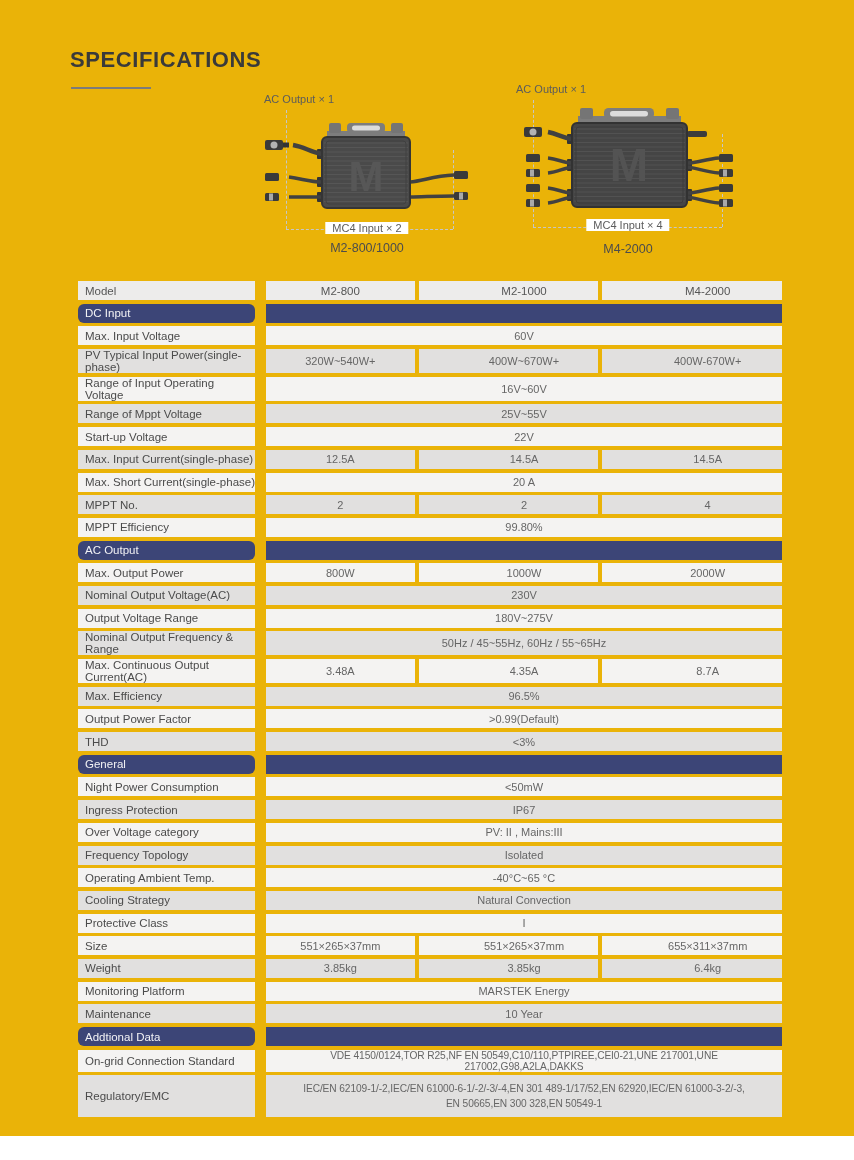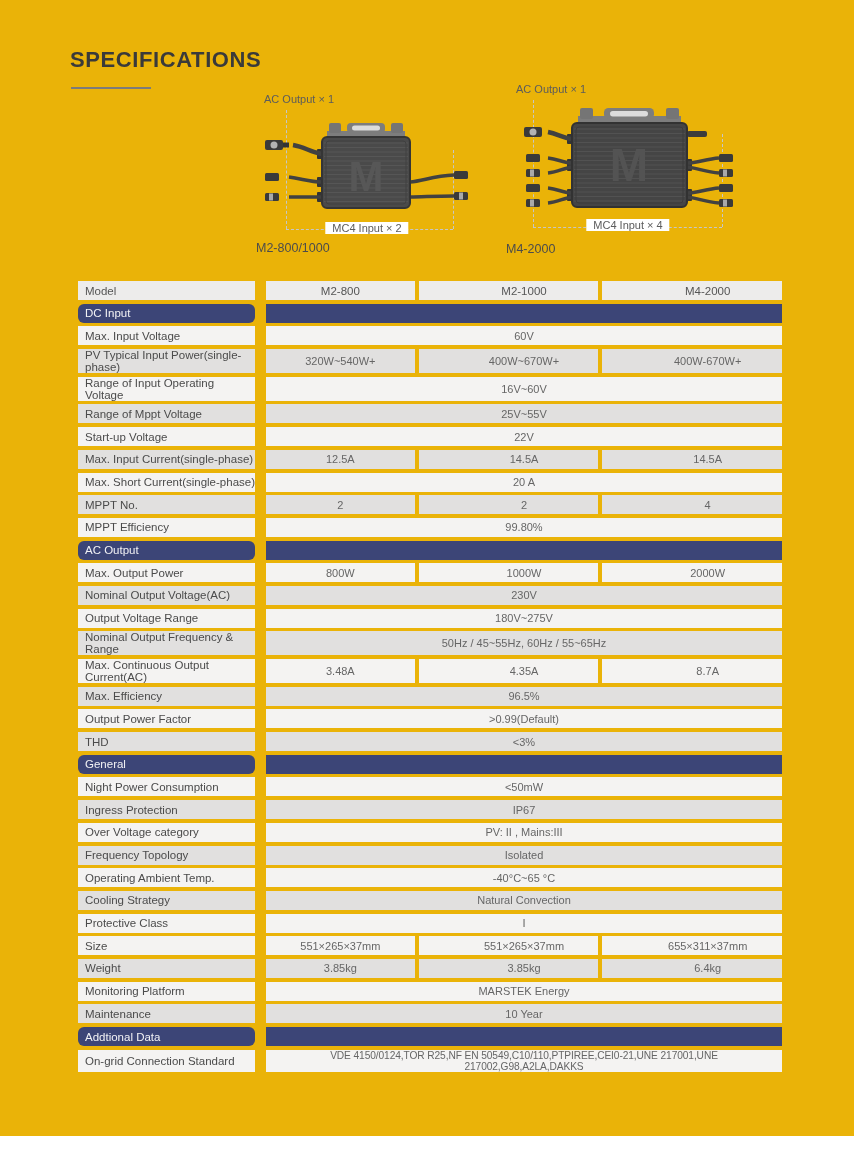--- a/index.html
+++ b/index.html
@@ -15,21 +15,21 @@
          letter-spacing:.6px;color:var(--title-text);}
   .title-underline{position:absolute;left:71px;top:87px;width:80px;height:2px;background:#7b7b7b;}
 
   
   .fig{position:absolute;margin:0;}
   .fig-m2{left:256px;top:88px;width:222px;height:177px;}
   .fig-m4{left:506px;top:76px;width:244px;height:190px;}
   .fig-ac-label{position:absolute;font-size:11px;color:#5c5c5c;white-space:nowrap;}
   .fig-mc4-label{position:absolute;left:50%;transform:translateX(-50%);font-size:11px;color:#5c5c5c;
                  background:#fff;padding:0 7px;white-space:nowrap;z-index:2;}
-  .fig-model{position:absolute;left:0;width:100%;text-align:left;font-size:12.5px;color:#4c4c4c;}
+  .fig-model{position:absolute;left:0;width:100%;text-align:center;font-size:12.5px;color:#4c4c4c;}
   .dash{position:absolute;z-index:0;}
   .dash-v{border-left:1px dashed #c6c6c6;width:0;}
   .dash-h{border-top:1px dashed #c6c6c6;height:0;}
   .device{position:absolute;z-index:1;}
 
   
   .spec-table{position:absolute;left:78px;top:281px;width:704px;}
   .row{display:flex;margin-bottom:3.7px;}
   .cell{min-height:19px;display:flex;align-items:center;}
   .label-cell{flex:0 0 177px;width:177px;margin-right:11px;padding-left:7px;
@@ -334,15 +334,20 @@
         <div class="cell value-cell merged">10 Year</div>
       </div>
       <div class="row row-section">
         <div class="cell label-cell">Addtional Data</div>
         <div class="cell section-rest"></div>
       </div>
       <div class="row row-light">
         <div class="cell label-cell">On-grid Connection Standard</div>
         <div class="cell value-cell merged longtext">VDE 4150/0124,TOR R25,NF EN 50549,C10/110,PTPIREE,CEI0-21,UNE 217001,UNE 217002,G98,A2LA,DAKKS</div>
       </div>
+      <div class="row row-dark">
+        <div class="cell label-cell">Regulatory/EMC</div>
+        <div class="cell value-cell merged longtext multiline">IEC/EN 62109-1/-2,IEC/EN 61000-6-1/-2/-3/-4,EN 301 489-1/17/52,EN 62920,IEC/EN 61000-3-2/-3,
+EN 50665,EN 300 328,EN 50549-1</div>
+      </div>
     </div>
 
 </div>
 
 </body></html>

